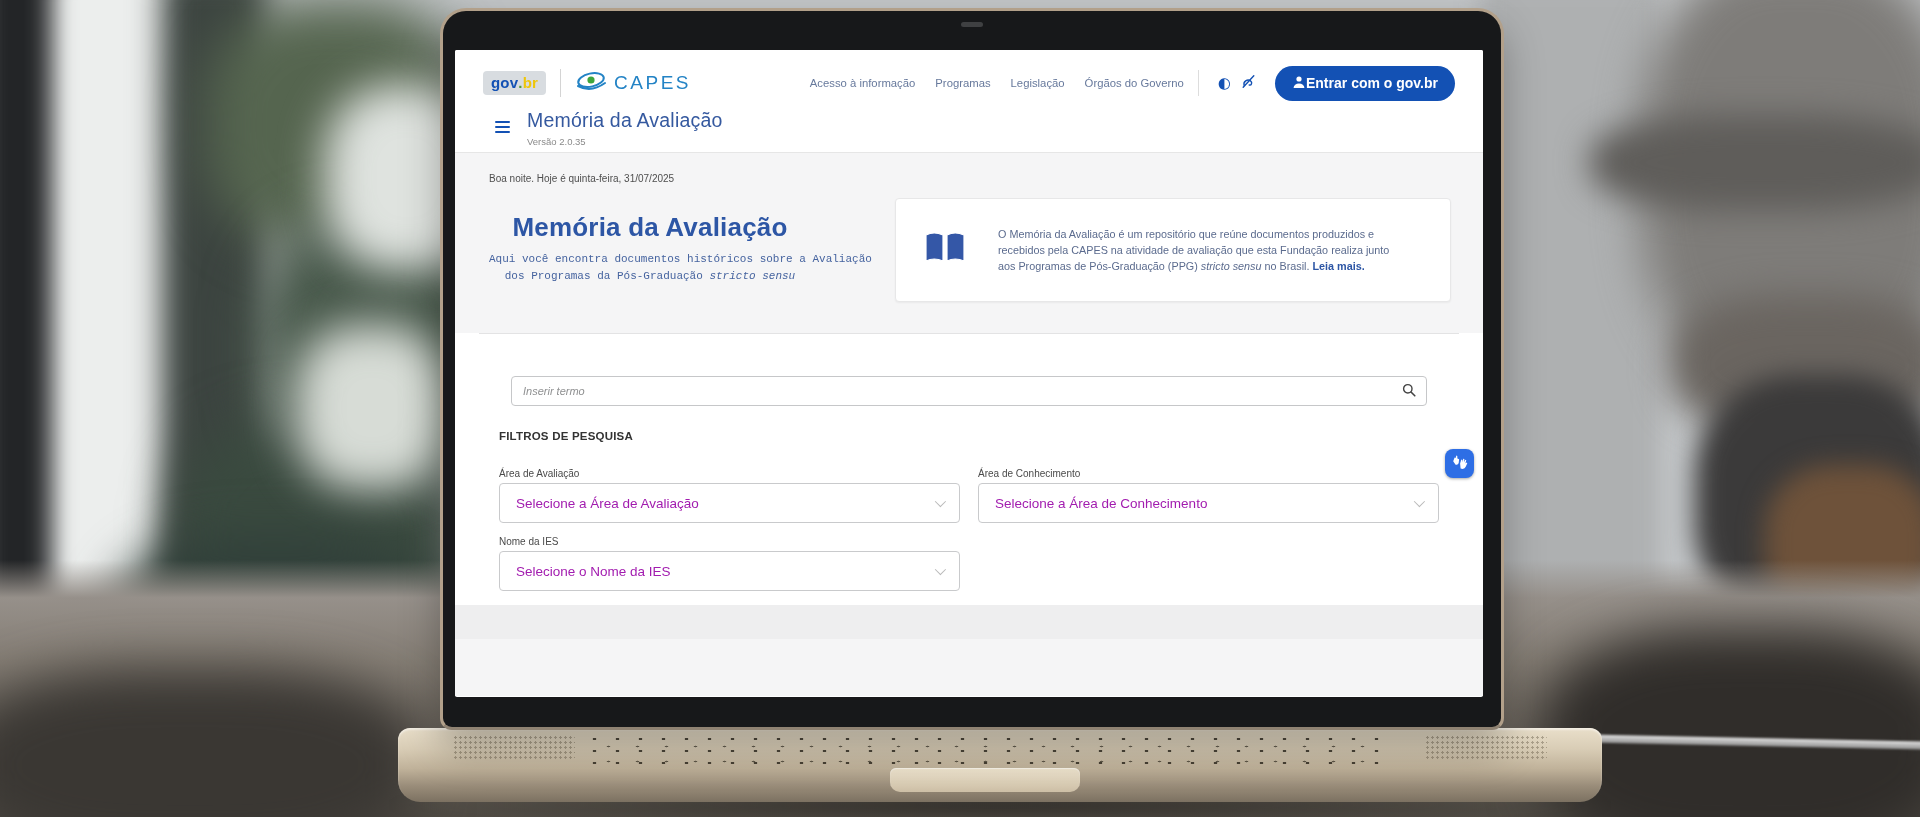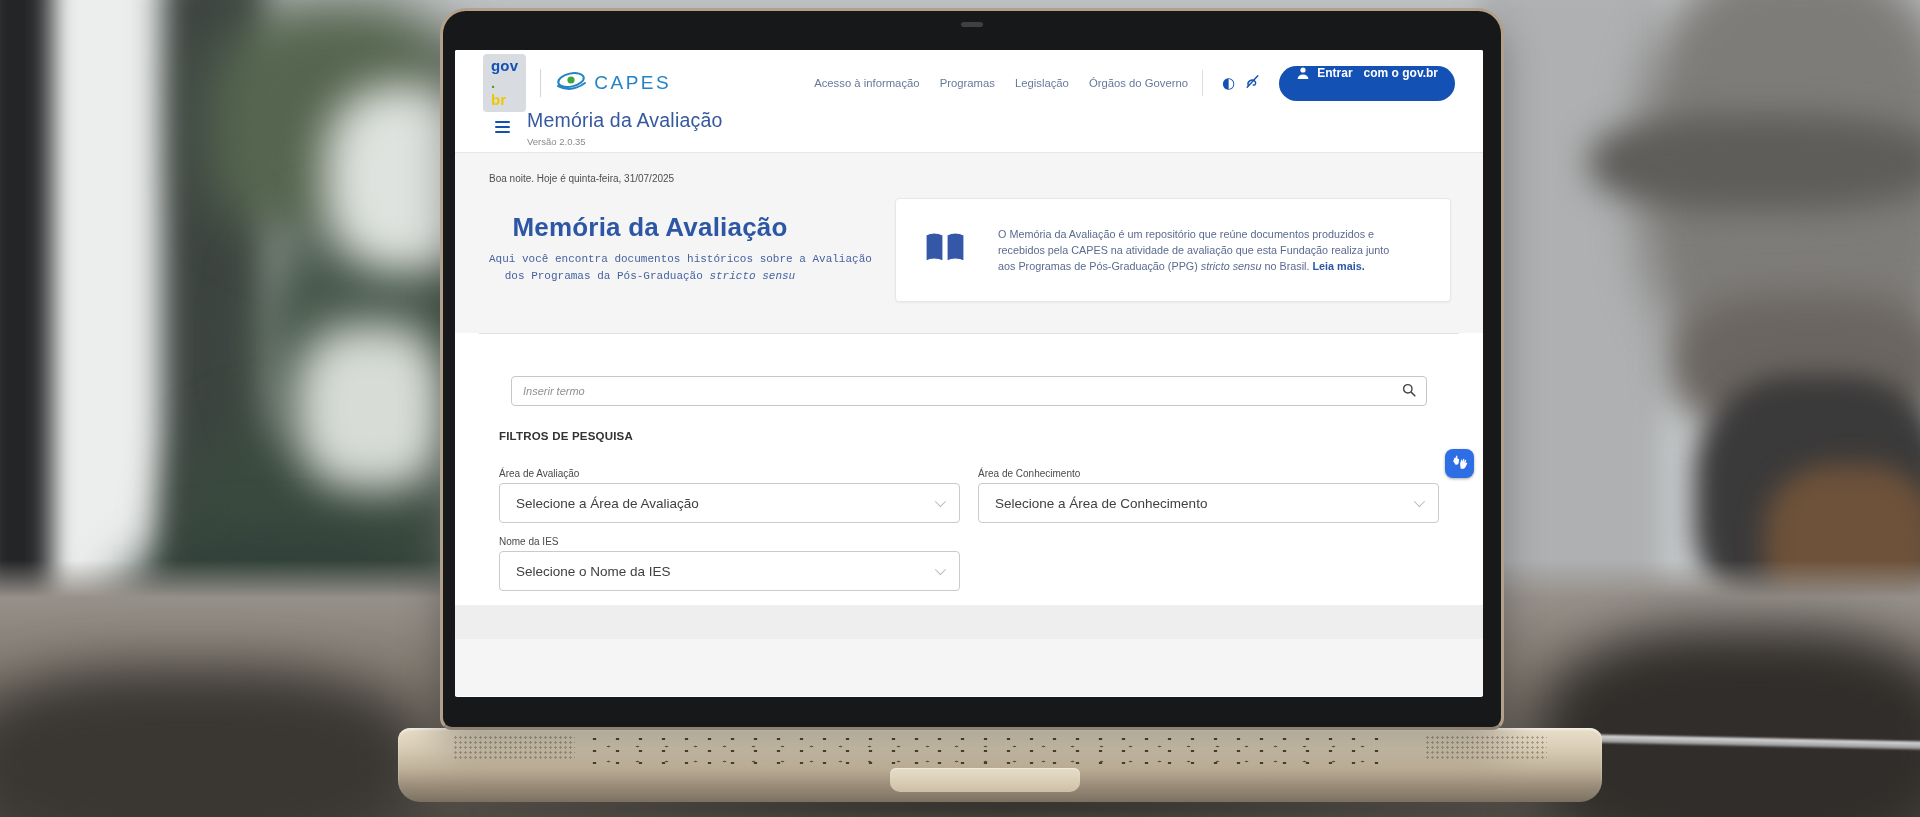--- a/index.html
+++ b/index.html
@@ -53,34 +53,34 @@
     box-shadow:0 18px 40px rgba(0,0,0,.28); }
   .camera-dash { position:absolute; left:calc(50% - 11px); top:11px; width:22px; height:5px; border-radius:3px; background:#3f4042; }
 
   
   .screen { position:absolute; left:12px; top:39px; width:1028px; height:647px; background:#fff;
     overflow:hidden; border-radius:2px; color:#333; }
 
   .site-header { height:103px; background:#fff; border-bottom:1px solid #e6e6e6; padding:8px 28px 0; }
   .header-top { display:flex; align-items:center; height:50px; }
   .govbr-logo { display:flex; align-items:baseline; background:#d8dce0; border-radius:4px; padding:3px 8px 4px;
-    font-weight:bold; font-size:15px; text-decoration:none; letter-spacing:.2px;flex-direction:column; }
+    font-weight:bold; font-size:15px; text-decoration:none; letter-spacing:.2px; }
   .govbr-logo .g { color:var(--govbr_blue,#1351b4); }
   .govbr-logo .d { color:var(--govbr_green,#509b3c); }
   .govbr-logo .b { color:var(--govbr_yellow,#eec60a); }
   .logo-divider { width:1px; height:28px; background:#d4d4d4; margin:0 14px; }
   .capes-logo { display:flex; align-items:center; gap:5px; text-decoration:none; }
   .capes-logo .capes-word { font-size:19px; font-weight:normal; color:var(--capes_blue,#2383c5); letter-spacing:2.5px; }
   .main-nav { margin-left:auto; display:flex; align-items:center; gap:20px; }
   .main-nav a { font-size:11.3px; color:#67799c; text-decoration:none; white-space:nowrap; }
   .nav-divider { width:1px; height:26px; background:#ddd; margin:0 14px; }
   .icon-btn { background:none; border:none; cursor:pointer; display:flex; align-items:center; padding:2px 5px; }
   .contrast-glyph { font-size:15px; line-height:1; color:var(--govbr_blue,#1351b4); font-family:"DejaVu Sans",sans-serif; }
   .login-btn { margin-left:14px; height:35px; border:none; border-radius:18px; background:var(--govbr_blue,#1351b4);
-    color:#fff; font-weight:bold; font-size:12px; display:flex; gap:7px; padding:0 17px; cursor:pointer;
+    color:#fff; font-weight:bold; font-size:14px; display:flex; align-items:center; padding:0 17px; cursor:pointer;
     font-family:inherit; }
   .login-btn .sp { margin-right:4px; }
   .header-sub { display:flex; align-items:flex-start; padding-left:10px; margin-top:1px; }
   .burger { background:none; border:none; cursor:pointer; padding:5px 2px; margin-top:4px; }
   .burger i { display:block; width:15px; height:2px; background:var(--govbr_blue,#1351b4); margin:3px 0; border-radius:1px; }
   .title-block { margin-left:15px; }
   .app-title { font-size:19.5px; font-weight:400; color:var(--heading_blue,#35599f); letter-spacing:.2px; }
   .app-version { font-size:9.5px; color:#8a8a8a; margin-top:4px; }
 
   .site-body { position:relative; height:543px; background:#f5f5f6; }
@@ -103,21 +103,21 @@
   .search-input-wrap { position:relative; margin:0 12px; }
   .search-input { width:100%; height:30px; border:1px solid #c6c7c9; border-radius:4px; background:#fff;
     padding:0 36px 0 11px; font-size:11px; color:#333; outline:none; font-family:inherit; }
   .search-input::placeholder { font-style:italic; color:#8f9091; }
   .search-btn { position:absolute; right:2px; top:1px; height:28px; width:32px; background:none; border:none; cursor:pointer;
     display:flex; align-items:center; justify-content:center; }
   .filters-title { margin-top:24px; font-size:11.5px; font-weight:bold; color:#333; letter-spacing:.2px; }
   .filters-grid { display:grid; grid-template-columns:1fr 1fr; column-gap:18px; row-gap:13px; margin-top:26px; }
   .filter-label { display:block; font-size:10px; color:#4a4a4a; margin-bottom:4px; }
   .select { height:40px; border:1px solid #c9cacc; border-radius:4px; background:#fff; display:flex; align-items:center;
-    justify-content:space-between; padding:0 16px; font-size:13.5px; color:#404040; cursor:pointer; }
+    justify-content:space-between; padding:0 16px; font-size:13.5px; color:#a21caf; cursor:pointer; }
   .chev { width:8px; height:8px; border-right:1.6px solid #b9b9b9; border-bottom:1.6px solid #b9b9b9;
     transform:rotate(45deg) translateY(-2px); }
   .footer-strip { height:34px; background:#eeeeef; margin-top:14px; }
 
   .vlibras-btn { position:absolute; top:296px; right:9px; width:29px; height:29px; border:none; border-radius:8px;
     background:var(--vlibras_blue,#2e6ee5); box-shadow:0 1px 3px rgba(0,0,0,.35); cursor:pointer;
     display:flex; align-items:center; justify-content:center; }
 </style>
 </head>
 <body>

